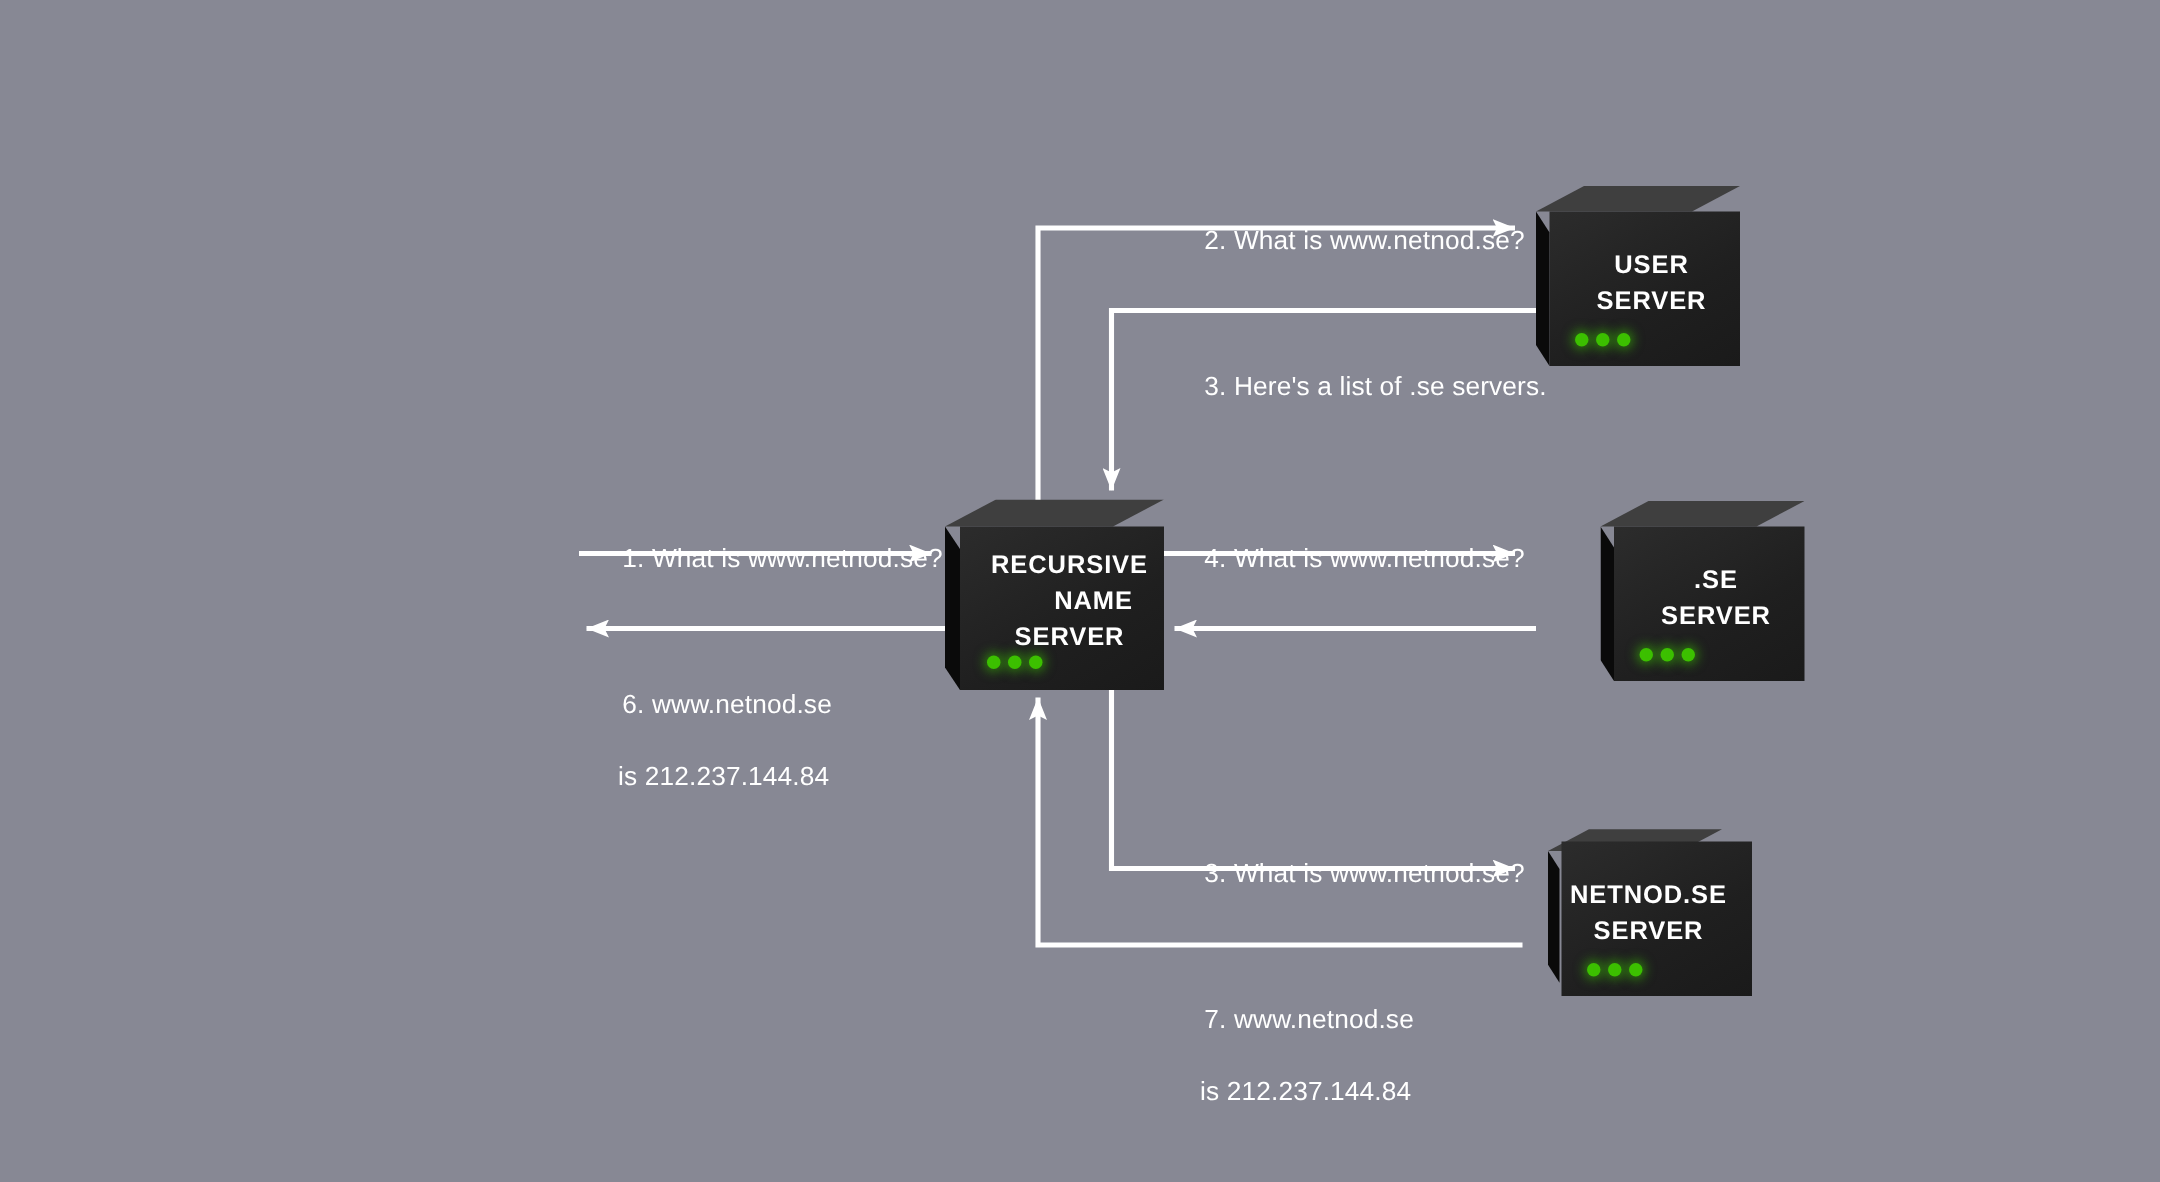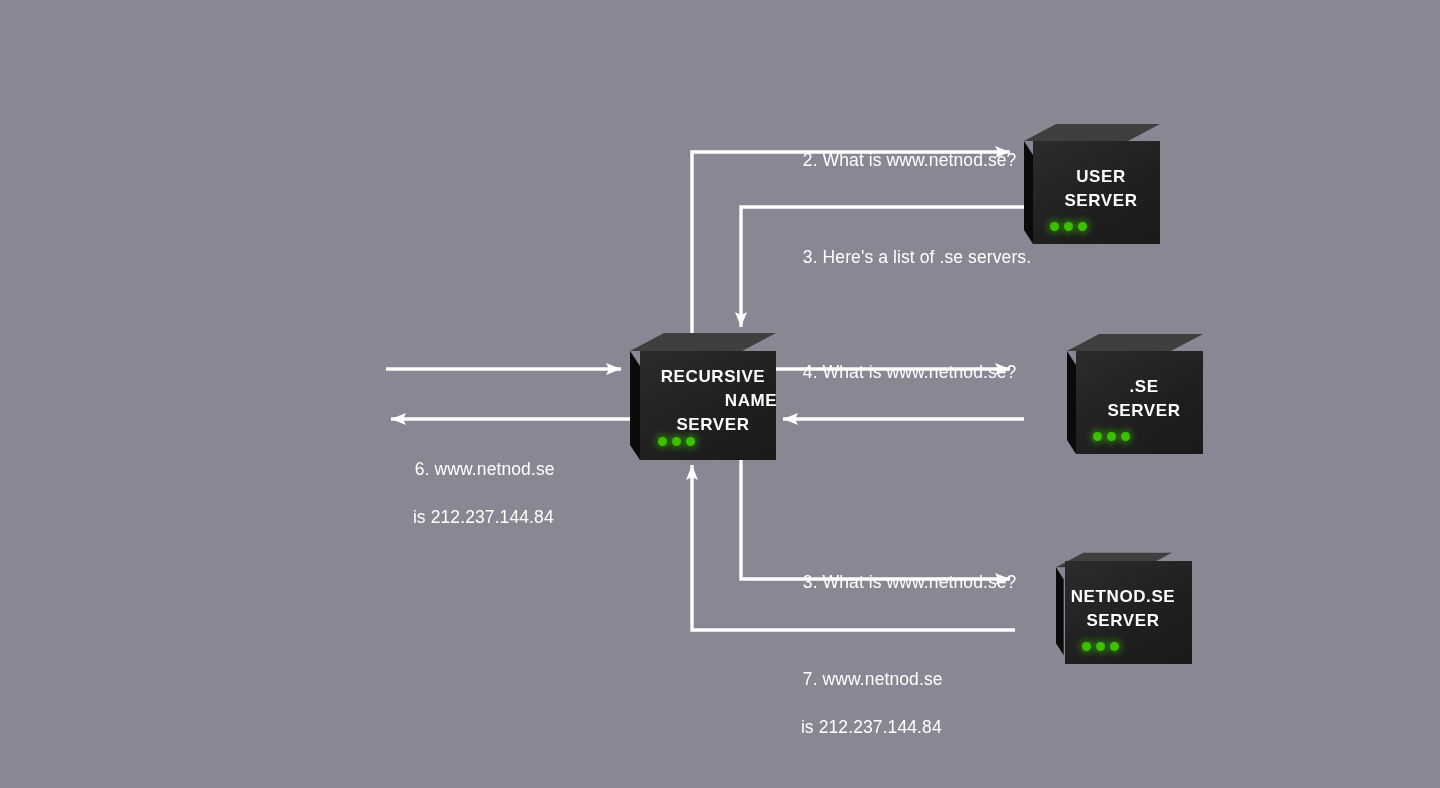--- a/index.html
+++ b/index.html
@@ -31,21 +31,20 @@
 
   
   .label {
     position: absolute;
     color: #ffffff;
     font-family: "Liberation Sans", sans-serif;
     font-size: 17.5px;
     line-height: 24px;
     letter-spacing: 0.1px;
     white-space: pre;
-    text-align: center;
   }
   .label .l2 { display: block; }
   .indent { padding-left: 17px; }
 
   
   .server {
     position: absolute;
   }
   .cube-top {
     position: absolute;
@@ -159,21 +158,21 @@
   </svg>
 
 
   <div class="server" style="left:630px; top:333px; width:146px; height:127px;border-radius:28px;">
     <svg class="cube-top" viewBox="0 0 146 127">
       <polygon points="0,18 34,0 146,0 112,18" fill="#3f3f3f"></polygon>
       <polygon points="0,18 0,112 10,127 10,33" fill="#0a0a0a"></polygon>
     </svg>
     <div class="cube-front" style="left:10px; top:18px; width:136px; height:109px;"></div>
     <div class="cube-label" style="top:32px; padding-left:10px;">RECURSIVE</div>
-    <div class="cube-label" style="top:56px; padding-left:4px;margin-left:44px;">NAME</div>
+    <div class="cube-label" style="top:56px; padding-left:26px;">NAME</div>
     <div class="cube-label" style="top:80px; padding-left:10px;">SERVER</div>
     <div class="leds" style="left:28px; top:104px;">
       <span class="led"></span>
       <span class="led"></span>
       <span class="led"></span>
     </div>
   </div>
 
   <div class="server" style="left:1024px; top:124px; width:136px; height:120px;">
     <svg class="cube-top" viewBox="0 0 136 120">
@@ -198,35 +197,38 @@
     <div class="cube-front" style="left:9px; top:17px; width:127px; height:103px;"></div>
     <div class="cube-label" style="top:41px; padding-left:9px;">.SE</div>
     <div class="cube-label" style="top:65px; padding-left:9px;">SERVER</div>
     <div class="leds" style="left:26px; top:98px;">
       <span class="led"></span>
       <span class="led"></span>
       <span class="led"></span>
     </div>
   </div>
 
-  <div class="server" style="left:1056px; top:544px; width:116px; height:120px;">
+  <div class="server" style="left:1032px; top:544px; width:116px; height:120px;">
     <svg class="cube-top" viewBox="0 0 136 120">
       <polygon points="0,17 32,0 136,0 104,17" fill="#3f3f3f"></polygon>
       <polygon points="0,17 0,106 9,120 9,31" fill="#0a0a0a"></polygon>
     </svg>
     <div class="cube-front" style="left:9px; top:17px; width:127px; height:103px;"></div>
     <div class="cube-label" style="top:41px; padding-left:9px;">NETNOD.SE</div>
     <div class="cube-label" style="top:65px; padding-left:9px;">SERVER</div>
     <div class="leds" style="left:26px; top:98px;">
       <span class="led"></span>
       <span class="led"></span>
       <span class="led"></span>
     </div>
   </div>
 
+  <div class="label" style="left:395px; top:336px;">
+    <span>1. What is www.netnod.se?</span>
+  </div>
 
   <div class="label" style="left:783px; top:124px;">
     <span>2. What is www.netnod.se?</span>
   </div>
 
   <div class="label" style="left:783px; top:221px;">
     <span>3. Here's a list of .se servers.</span>
   </div>
 
   <div class="label" style="left:783px; top:336px;">

